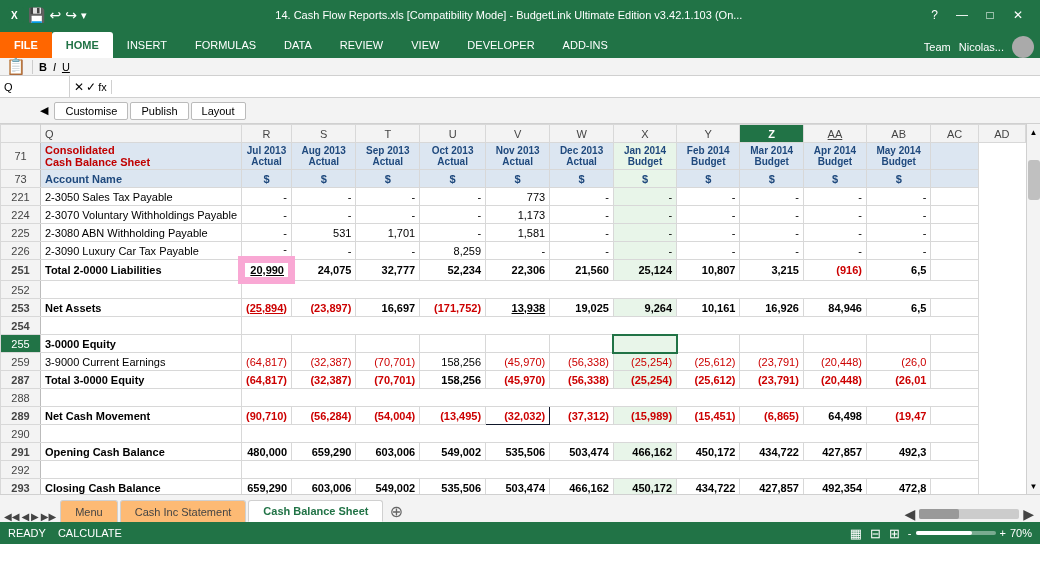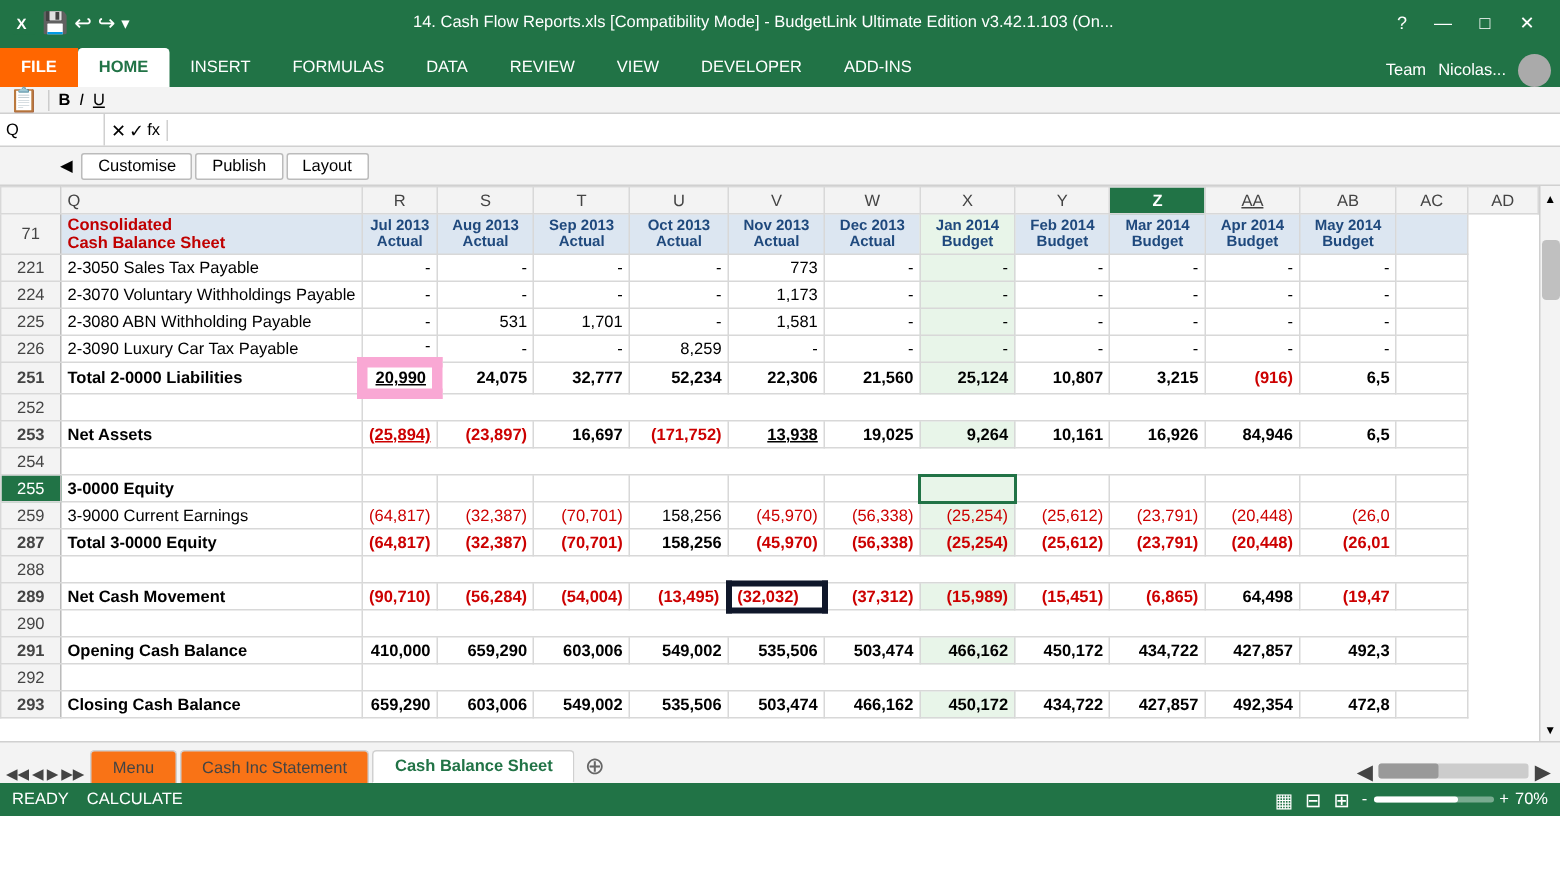--- a/index.html
+++ b/index.html
@@ -186,21 +186,21 @@
       height: 22px;
       padding: 0 14px;
       display: flex;
       align-items: center;
       cursor: pointer;
       font-size: 11px;
       border: 1px solid #d0d0d0;
       border-bottom: none;
       border-top-left-radius: 3px;
       border-top-right-radius: 3px;
-      background: #f97316;
+      background: #fdba74;
       color: #444;
       margin-right: 2px;
     }
     .sheet-tab.active {
       background: #fff;
       color: #217346;
       font-weight: bold;
       border-bottom: 1px solid #fff;
     }
     .sheet-tab-add {
@@ -358,20 +358,36 @@
           <td style="border:1px solid #d8d8d8; text-align:center; font-size:10px; font-weight:bold; background:#dce6f1; color:#1f497d;">Nov 2013<br>Actual</td>
           <td style="border:1px solid #d8d8d8; text-align:center; font-size:10px; font-weight:bold; background:#dce6f1; color:#1f497d;">Dec 2013<br>Actual</td>
           <td style="border:1px solid #d8d8d8; text-align:center; font-size:10px; font-weight:bold; background:#e8f5e9; color:#1f497d;">Jan 2014<br>Budget</td>
           <td style="border:1px solid #d8d8d8; text-align:center; font-size:10px; font-weight:bold; background:#dce6f1; color:#1f497d;">Feb 2014<br>Budget</td>
           <td style="border:1px solid #d8d8d8; text-align:center; font-size:10px; font-weight:bold; background:#dce6f1; color:#1f497d;">Mar 2014<br>Budget</td>
           <td style="border:1px solid #d8d8d8; text-align:center; font-size:10px; font-weight:bold; background:#dce6f1; color:#1f497d;">Apr 2014<br>Budget</td>
           <td style="border:1px solid #d8d8d8; text-align:center; font-size:10px; font-weight:bold; background:#dce6f1; color:#1f497d;">May 2014<br>Budget</td>
           <td style="border:1px solid #d8d8d8; background:#dce6f1;"></td>
         </tr>
 
+        <tr>
+          <td class="row-num">73</td>
+          <td style="border:1px solid #d8d8d8; font-weight:bold; color:#1f497d; background:#dce6f1; padding:1px 4px;">Account Name</td>
+          <td style="border:1px solid #d8d8d8; text-align:center; font-weight:bold; color:#1f497d; background:#dce6f1;">$</td>
+          <td style="border:1px solid #d8d8d8; text-align:center; font-weight:bold; color:#1f497d; background:#dce6f1;">$</td>
+          <td style="border:1px solid #d8d8d8; text-align:center; font-weight:bold; color:#1f497d; background:#dce6f1;">$</td>
+          <td style="border:1px solid #d8d8d8; text-align:center; font-weight:bold; color:#1f497d; background:#dce6f1;">$</td>
+          <td style="border:1px solid #d8d8d8; text-align:center; font-weight:bold; color:#1f497d; background:#dce6f1;">$</td>
+          <td style="border:1px solid #d8d8d8; text-align:center; font-weight:bold; color:#1f497d; background:#dce6f1;">$</td>
+          <td style="border:1px solid #d8d8d8; text-align:center; font-weight:bold; color:#1f497d; background:#e8f5e9;">$</td>
+          <td style="border:1px solid #d8d8d8; text-align:center; font-weight:bold; color:#1f497d; background:#dce6f1;">$</td>
+          <td style="border:1px solid #d8d8d8; text-align:center; font-weight:bold; color:#1f497d; background:#dce6f1;">$</td>
+          <td style="border:1px solid #d8d8d8; text-align:center; font-weight:bold; color:#1f497d; background:#dce6f1;">$</td>
+          <td style="border:1px solid #d8d8d8; text-align:center; font-weight:bold; color:#1f497d; background:#dce6f1;">$</td>
+          <td style="border:1px solid #d8d8d8; background:#dce6f1;"></td>
+        </tr>
 
         <tr>
           <td class="row-num">221</td>
           <td style="border:1px solid #d8d8d8; padding:1px 4px;">2-3050 Sales Tax Payable</td>
           <td style="border:1px solid #d8d8d8; text-align:right; padding:1px 4px;">-</td>
           <td style="border:1px solid #d8d8d8; text-align:right; padding:1px 4px;">-</td>
           <td style="border:1px solid #d8d8d8; text-align:right; padding:1px 4px;">-</td>
           <td style="border:1px solid #d8d8d8; text-align:right; padding:1px 4px;">-</td>
           <td style="border:1px solid #d8d8d8; text-align:right; padding:1px 4px;">773</td>
           <td style="border:1px solid #d8d8d8; text-align:right; padding:1px 4px;">-</td>
@@ -467,21 +483,21 @@
           <td style="border:1px solid #d8d8d8; text-align:right; padding:1px 4px;text-decoration:underline;">13,938</td>
           <td style="border:1px solid #d8d8d8; text-align:right; padding:1px 4px;">19,025</td>
           <td style="border:1px solid #d8d8d8; text-align:right; padding:1px 4px; background:#e8f5e9;">9,264</td>
           <td style="border:1px solid #d8d8d8; text-align:right; padding:1px 4px;">10,161</td>
           <td style="border:1px solid #d8d8d8; text-align:right; padding:1px 4px;">16,926</td>
           <td style="border:1px solid #d8d8d8; text-align:right; padding:1px 4px;">84,946</td>
           <td style="border:1px solid #d8d8d8; text-align:right; padding:1px 4px;">6,5</td>
           <td style="border:1px solid #d8d8d8;"></td>
         </tr>
 
-        <tr style="height:12px;">
+        <tr style="height:12px;font-weight:bold;">
           <td class="row-num">254</td>
           <td style="border:1px solid #d8d8d8;"></td>
           <td colspan="12" style="border:1px solid #d8d8d8;"></td>
         </tr>
 
         <tr>
           <td class="row-num selected">255</td>
           <td style="border:1px solid #d8d8d8; padding:1px 4px; font-weight:bold;">3-0000 Equity</td>
           <td style="border:1px solid #d8d8d8;"></td>
           <td style="border:1px solid #d8d8d8;"></td>
@@ -537,40 +553,40 @@
           <td colspan="12" style="border:1px solid #d8d8d8;"></td>
         </tr>
 
         <tr style="font-weight:bold;">
           <td class="row-num">289</td>
           <td style="border:1px solid #d8d8d8; padding:1px 4px; font-weight:bold;">Net Cash Movement</td>
           <td style="border:1px solid #d8d8d8; text-align:right; padding:1px 4px; color:#cc0000;">(90,710)</td>
           <td style="border:1px solid #d8d8d8; text-align:right; padding:1px 4px; color:#cc0000;">(56,284)</td>
           <td style="border:1px solid #d8d8d8; text-align:right; padding:1px 4px; color:#cc0000;">(54,004)</td>
           <td style="border:1px solid #d8d8d8; text-align:right; padding:1px 4px; color:#cc0000;">(13,495)</td>
-          <td style="border:4px solid #0f172a; padding:1px 4px; color:#cc0000;">(32,032)</td>
+          <td style="border:1px solid #0f172a; text-align:right; padding:1px 4px; color:#cc0000;">(32,032)</td>
           <td style="border:1px solid #d8d8d8; text-align:right; padding:1px 4px; color:#cc0000;">(37,312)</td>
           <td style="border:1px solid #d8d8d8; text-align:right; padding:1px 4px; color:#cc0000; background:#e8f5e9;">(15,989)</td>
           <td style="border:1px solid #d8d8d8; text-align:right; padding:1px 4px; color:#cc0000;">(15,451)</td>
           <td style="border:1px solid #d8d8d8; text-align:right; padding:1px 4px; color:#cc0000;">(6,865)</td>
           <td style="border:1px solid #d8d8d8; text-align:right; padding:1px 4px;">64,498</td>
           <td style="border:1px solid #d8d8d8; text-align:right; padding:1px 4px; color:#cc0000;">(19,47</td>
           <td style="border:1px solid #d8d8d8;"></td>
         </tr>
 
         <tr style="height:12px;">
           <td class="row-num">290</td>
           <td style="border:1px solid #d8d8d8;"></td>
           <td colspan="12" style="border:1px solid #d8d8d8;"></td>
         </tr>
 
         <tr style="font-weight:bold;">
           <td class="row-num">291</td>
           <td style="border:1px solid #d8d8d8; padding:1px 4px; font-weight:bold;">Opening Cash Balance</td>
-          <td style="border:1px solid #d8d8d8; text-align:right; padding:1px 4px;">410,000</td>
+          <td style="border:1px solid #d8d8d8; text-align:right; padding:1px 4px;">480,000</td>
           <td style="border:1px solid #d8d8d8; text-align:right; padding:1px 4px;">659,290</td>
           <td style="border:1px solid #d8d8d8; text-align:right; padding:1px 4px;">603,006</td>
           <td style="border:1px solid #d8d8d8; text-align:right; padding:1px 4px;">549,002</td>
           <td style="border:1px solid #d8d8d8; text-align:right; padding:1px 4px;">535,506</td>
           <td style="border:1px solid #d8d8d8; text-align:right; padding:1px 4px;">503,474</td>
           <td style="border:1px solid #d8d8d8; text-align:right; padding:1px 4px; background:#e8f5e9;">466,162</td>
           <td style="border:1px solid #d8d8d8; text-align:right; padding:1px 4px;">450,172</td>
           <td style="border:1px solid #d8d8d8; text-align:right; padding:1px 4px;">434,722</td>
           <td style="border:1px solid #d8d8d8; text-align:right; padding:1px 4px;">427,857</td>
           <td style="border:1px solid #d8d8d8; text-align:right; padding:1px 4px;">492,3</td>

